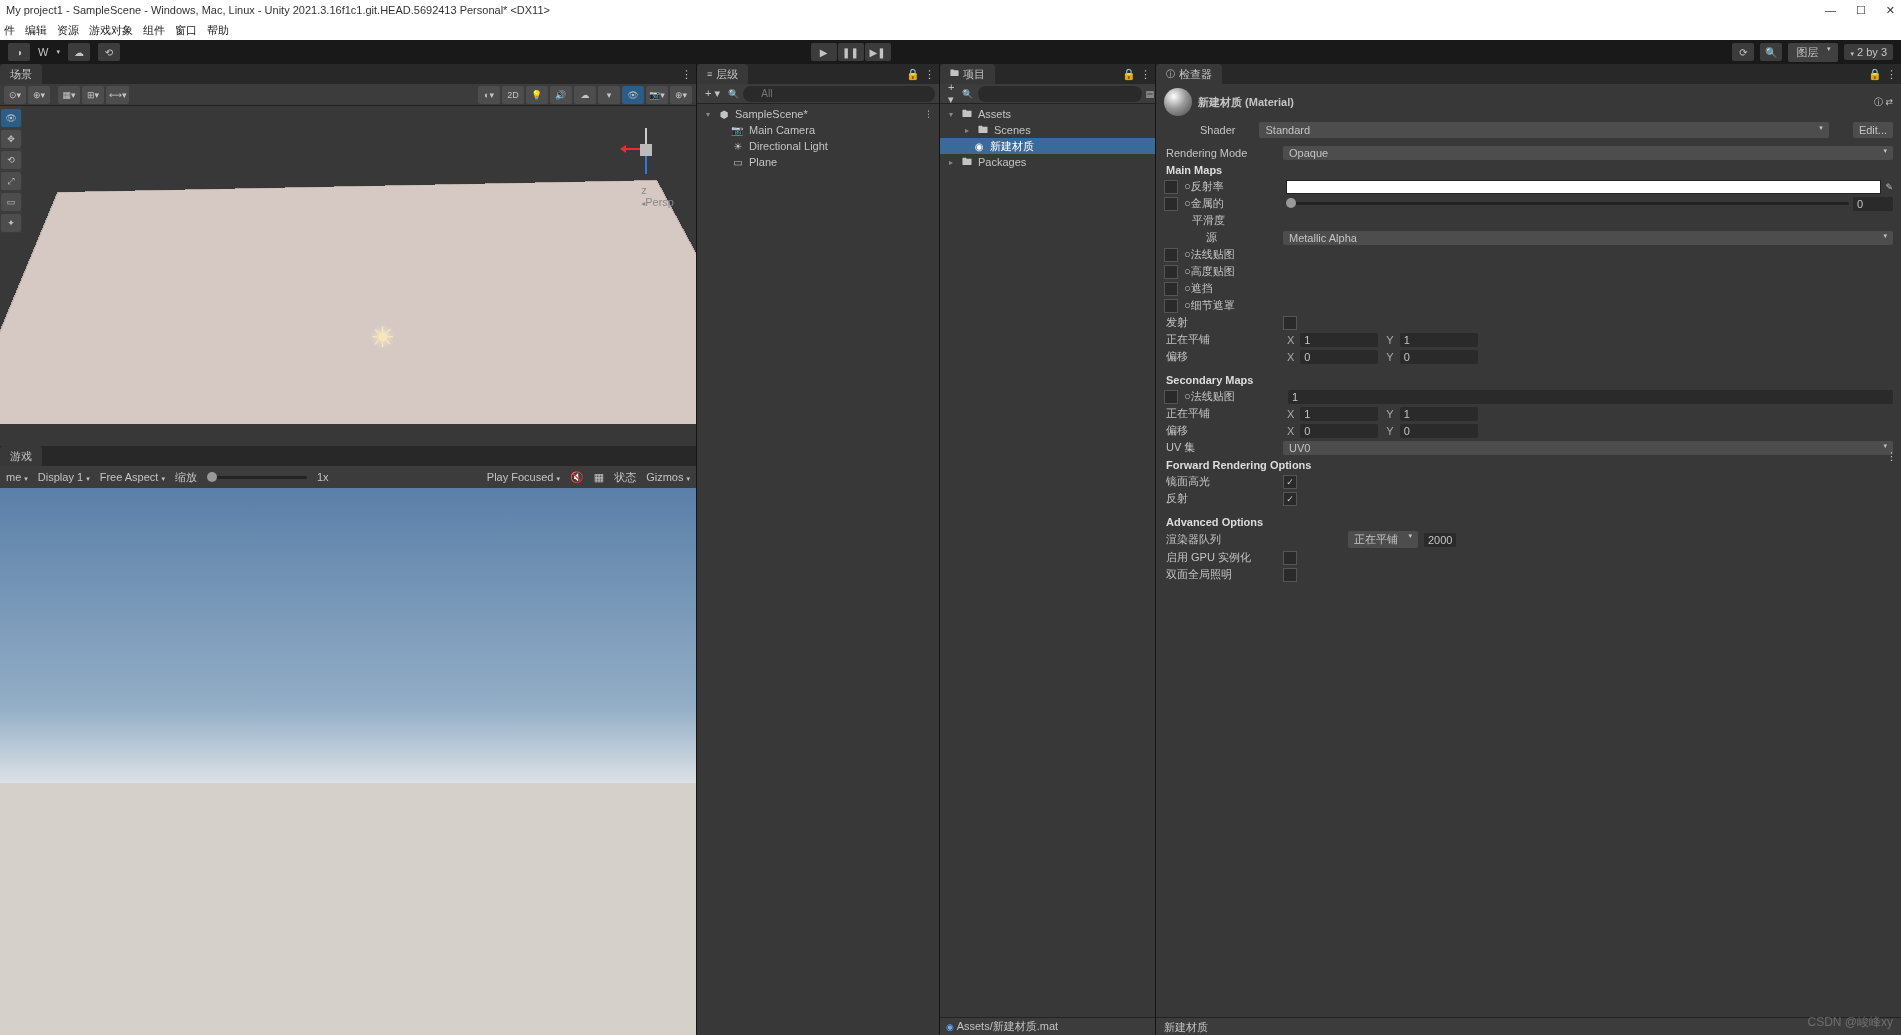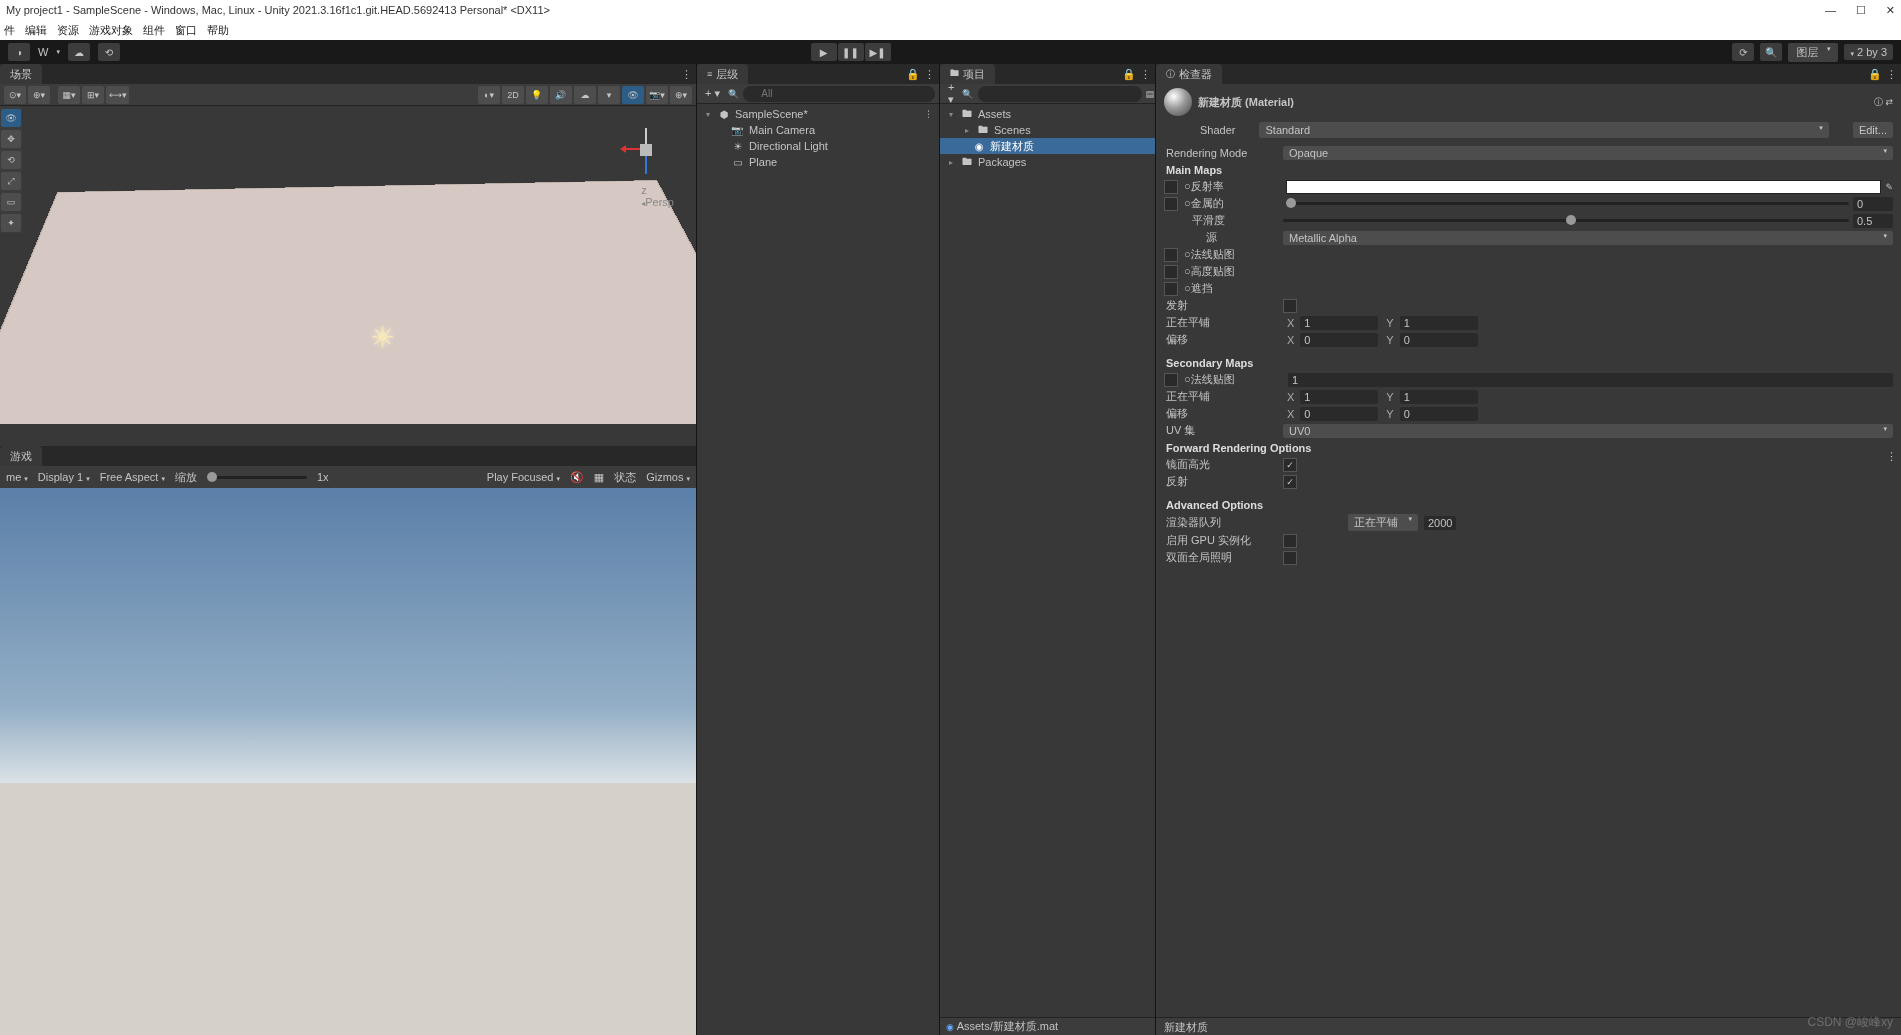--- a/index.html
+++ b/index.html
@@ -366,45 +366,43 @@
         <span class="prop-lbl" style="width:100px">○金属的</span>
         <div class="prop-slider">
             <div class="track">
               <div class="k" style="left:0"></div>
             </div>
             <div class="vbox">0</div>
           </div>
       </div>
       <div class="prop-row">
         <span class="prop-lbl ind">平滑度</span>
-        <div class="prop-slider">
-            <div class="track">
-              <div class="k" style="left:50%"></div>
-            </div>
-            <div class="vbox">0.5</div>
-          </div>
       </div>
       <div class="prop-row">
         <span class="prop-lbl ind2">源</span>
         <div class="prop-dd">
             <span>Metallic Alpha</span>
             <span class="caret">▾</span>
           </div>
       </div>
       <div class="prop-row">
           <div class="tex-slot"></div>
           <span class="prop-lbl">○法线贴图</span>
         </div>
       <div class="prop-row">
           <div class="tex-slot"></div>
           <span class="prop-lbl">○高度贴图</span>
         </div>
       <div class="prop-row">
           <div class="tex-slot"></div>
           <span class="prop-lbl">○遮挡</span>
+        </div>
+      <div class="prop-row">
+          <div class="tex-slot"></div>
+          <span class="prop-lbl">○细节遮罩</span>
         </div>
       <div class="prop-row">
           <span class="prop-lbl">发射</span>
           <div class="cb"></div>
         </div>
       <div class="prop-row">
           <span class="prop-lbl">正在平铺</span>
           <span class="xy-lbl">X</span>
           <div class="xy-box">1</div>
           <span class="xy-lbl">Y</span>

